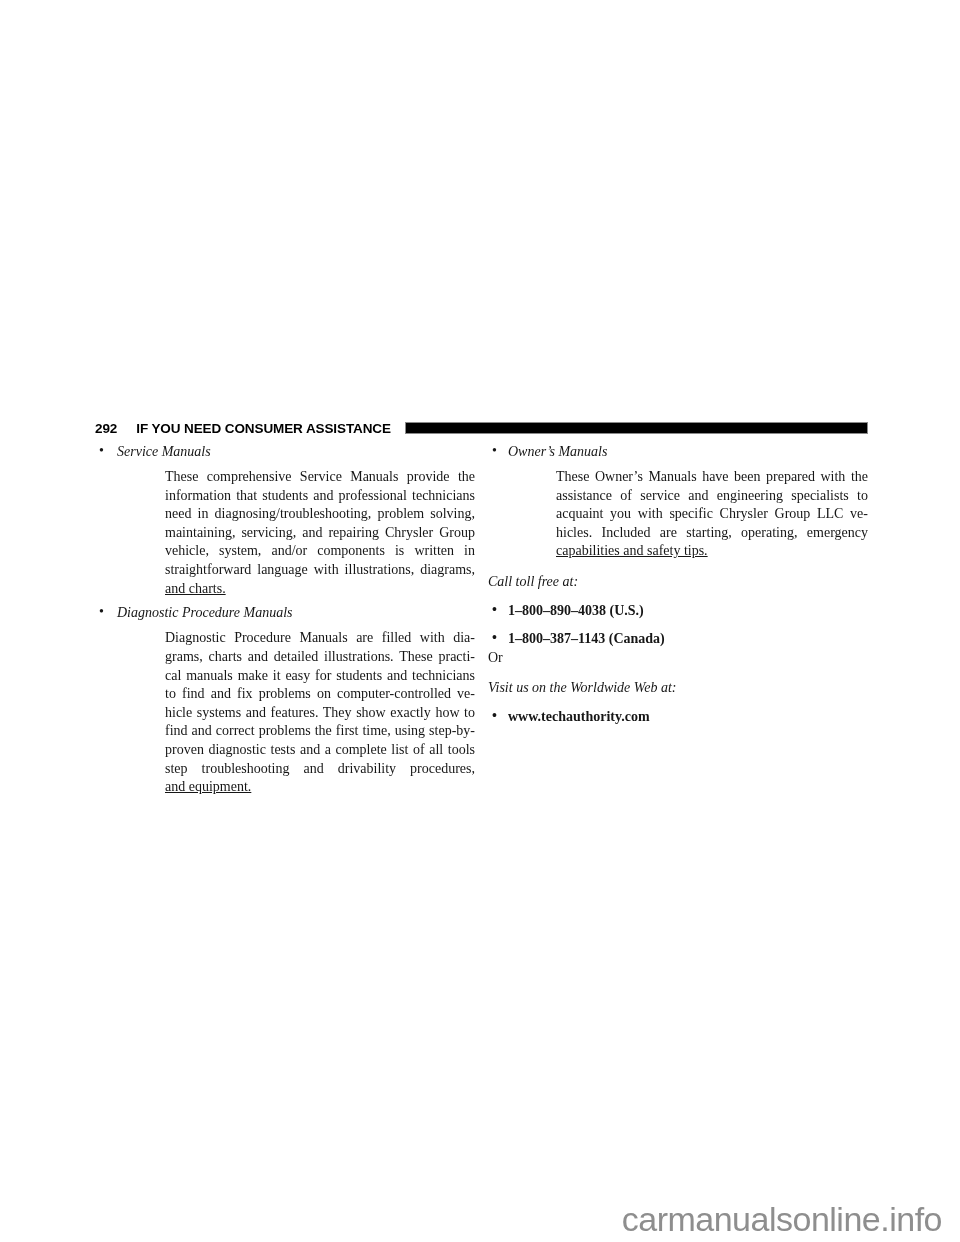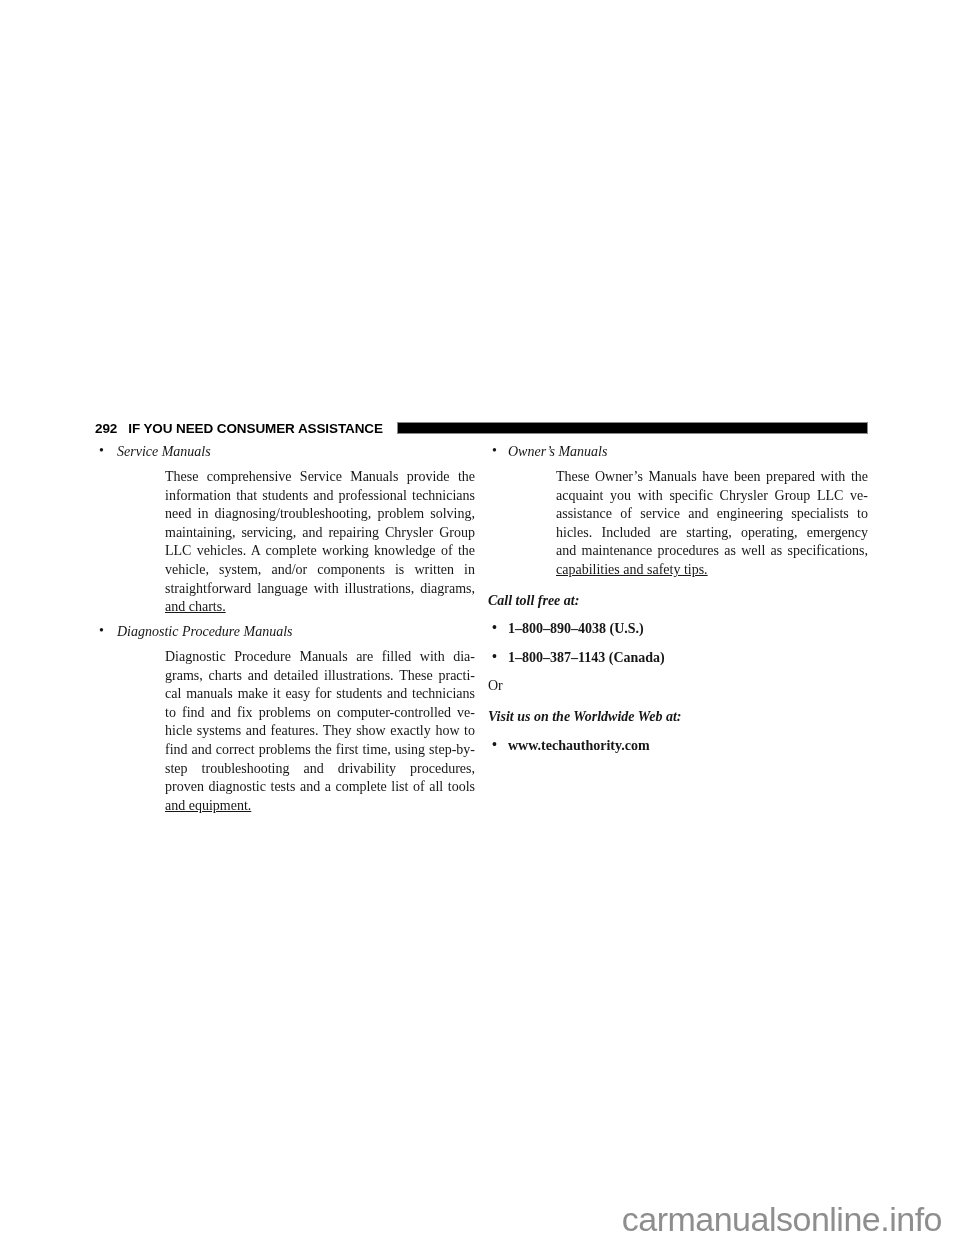--- a/index.html
+++ b/index.html
@@ -16,21 +16,21 @@
   
   .header-row {
     position: absolute;
     top: 420px; left: 95px; width: 773px; height: 16px;
     display: flex; align-items: center;
     font-family: "Liberation Sans", sans-serif;
     font-weight: 700; font-size: 13.5px; letter-spacing: -0.1px;
     color: #000;
     white-space: nowrap;
   }
-  .page-num { margin-right: 11px; }
+  .page-num { margin-right: 19px; }
   .header-bar {
     flex: 1 1 auto; height: 12px; margin-left: 14px;
     background: var(--header-bar, #000);
     border: 1px solid #8a8a8a;
   }
 
   
   .columns {
     position: absolute;
     top: 443px; left: 95px; width: 773px;
@@ -47,23 +47,23 @@
     font-size: 14px; color: var(--text, #161616);
   }
   .li-label { font-style: italic; text-align: center; }
 
   .body-par { padding-left: 22px; margin-top: 6.5px; }
   .col-right .body-par { padding-left: 20px; }
   .tline { text-align: justify; text-align-last: justify; hyphens: none; margin-left: 48px; }
   .tline-last { text-align-last: left; text-decoration: underline; }
 
   .rc-block { margin-top: 10px; }
-  .rc-heading { font-weight: 700; font-style: italic; margin-top: 12px; }
+  .rc-heading { font-weight: 400; font-style: italic; margin-top: 12px; }
   .li.bold-item { font-weight: 700; }
-  .plain-word { margin-top: 10px; }
+  .plain-word { }
 
   
   .watermark {
     position: absolute; right: 18px; bottom: 3px;
     font-family: "Liberation Sans", sans-serif;
     font-size: 34px; letter-spacing: -0.5px;
     color: var(--watermark-gray, #8e8e8e);
     white-space: nowrap;
   }
 </style>
@@ -84,56 +84,54 @@
 
       <div class="li">
         <span class="bullet">•</span>
         <span class="li-label">Service Manuals</span>
       </div>
       <div class="body-par">
           <div class="tline">These comprehensive Service Manuals provide the</div>
           <div class="tline">information that students and professional technicians</div>
           <div class="tline">need in diagnosing/troubleshooting, problem solving,</div>
           <div class="tline">maintaining, servicing, and repairing Chrysler Group</div>
-          <div class="tline">LLC vehicles. A complete working knowledge of the</div>
           <div class="tline">vehicle, system, and/or components is written in</div>
           <div class="tline">straightforward language with illustrations, diagrams,</div>
           <div class="tline tline-last">and charts.</div>
         </div>
 
       <div class="li">
         <span class="bullet">•</span>
         <span class="li-label">Diagnostic Procedure Manuals</span>
       </div>
       <div class="body-par">
           <div class="tline">Diagnostic Procedure Manuals are filled with dia-</div>
           <div class="tline">grams, charts and detailed illustrations. These practi-</div>
           <div class="tline">cal manuals make it easy for students and technicians</div>
           <div class="tline">to find and fix problems on computer-controlled ve-</div>
           <div class="tline">hicle systems and features. They show exactly how to</div>
           <div class="tline">find and correct problems the first time, using step-by-</div>
+          <div class="tline">proven diagnostic tests and a complete list of all tools</div>
           <div class="tline">step troubleshooting and drivability procedures,</div>
-          <div class="tline">proven diagnostic tests and a complete list of all tools</div>
           <div class="tline tline-last">and equipment.</div>
         </div>
 
     </div>
 
     <div class="col col-right">
 
       <div class="li">
         <span class="bullet">•</span>
         <span class="li-label">Owner’s Manuals</span>
       </div>
       <div class="body-par">
           <div class="tline">These Owner’s Manuals have been prepared with the</div>
+          <div class="tline">assistance of service and engineering specialists to</div>
           <div class="tline">acquaint you with specific Chrysler Group LLC ve-</div>
-          <div class="tline">assistance of service and engineering specialists to</div>
           <div class="tline">hicles. Included are starting, operating, emergency</div>
-          <div class="tline">and maintenance procedures as well as specifications,</div>
           <div class="tline tline-last">capabilities and safety tips.</div>
         </div>
 
       <div class="rc-heading">Call toll free at:</div>
 
       <div class="li bold-item rc-block">
         <span class="bullet">•</span>
         <span>1–800–890–4038 (U.S.)</span>
       </div>
 

